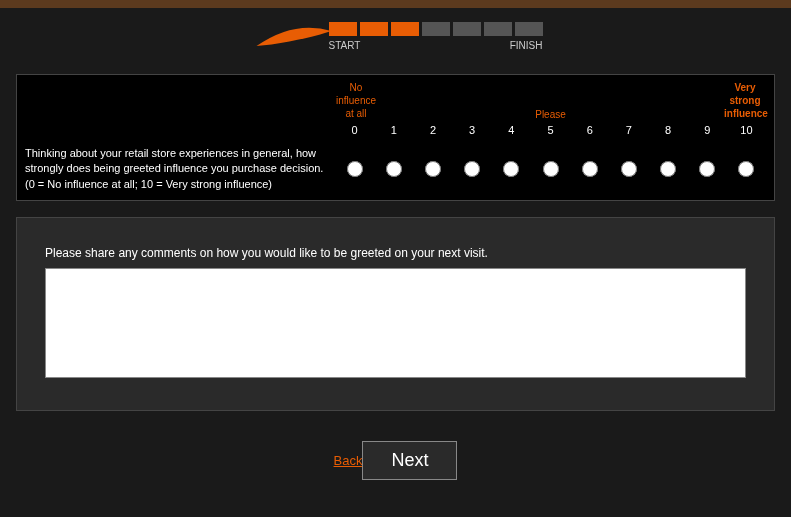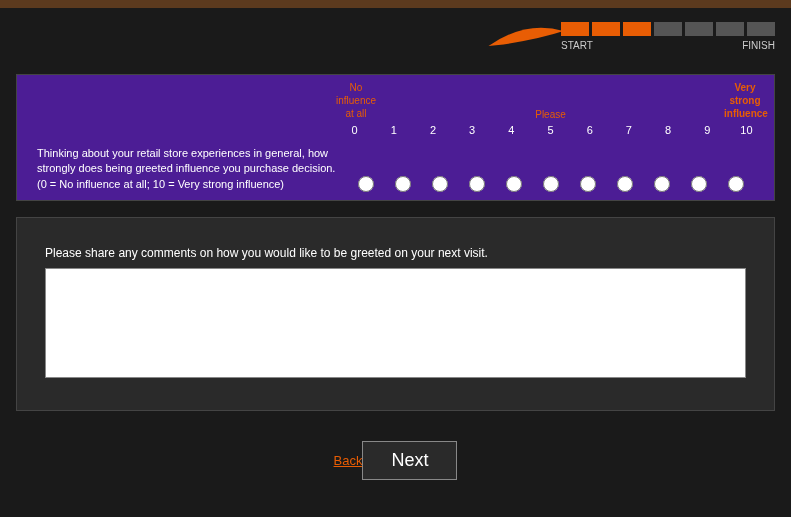--- a/index.html
+++ b/index.html
@@ -16,21 +16,21 @@
     
     .top-border {
       width: 100%;
       height: 8px;
       background-color: #5c3a1e;
     }
 
     
     .header {
       display: flex;
-      justify-content: flex-end;
+      justify-content: center;
       align-items: center;
       padding: 8px 16px;
       background-color: #1a1a1a;
     }
 
     .nike-logo {
       width: 80px;
       height: 40px;
     }
 
@@ -67,30 +67,30 @@
       color: #ccc;
     }
 
     
     .main-content {
       padding: 10px 16px;
     }
 
     
     .rating-section {
-      background-color: #4c1d95;
+      background-color: #000000;
       border: 1px solid #444;
       margin-bottom: 16px;
     }
 
     
     .radio-row {
       display: flex;
-      align-items: flex-end;
-      padding: 8px 20px;
+      align-items: center;
+      padding: 8px 8px;
     }
 
     .question-text {
       width: 310px;
       flex-shrink: 0;
       font-size: 11px;
       color: #fff;
       line-height: 1.4;
     }
 

